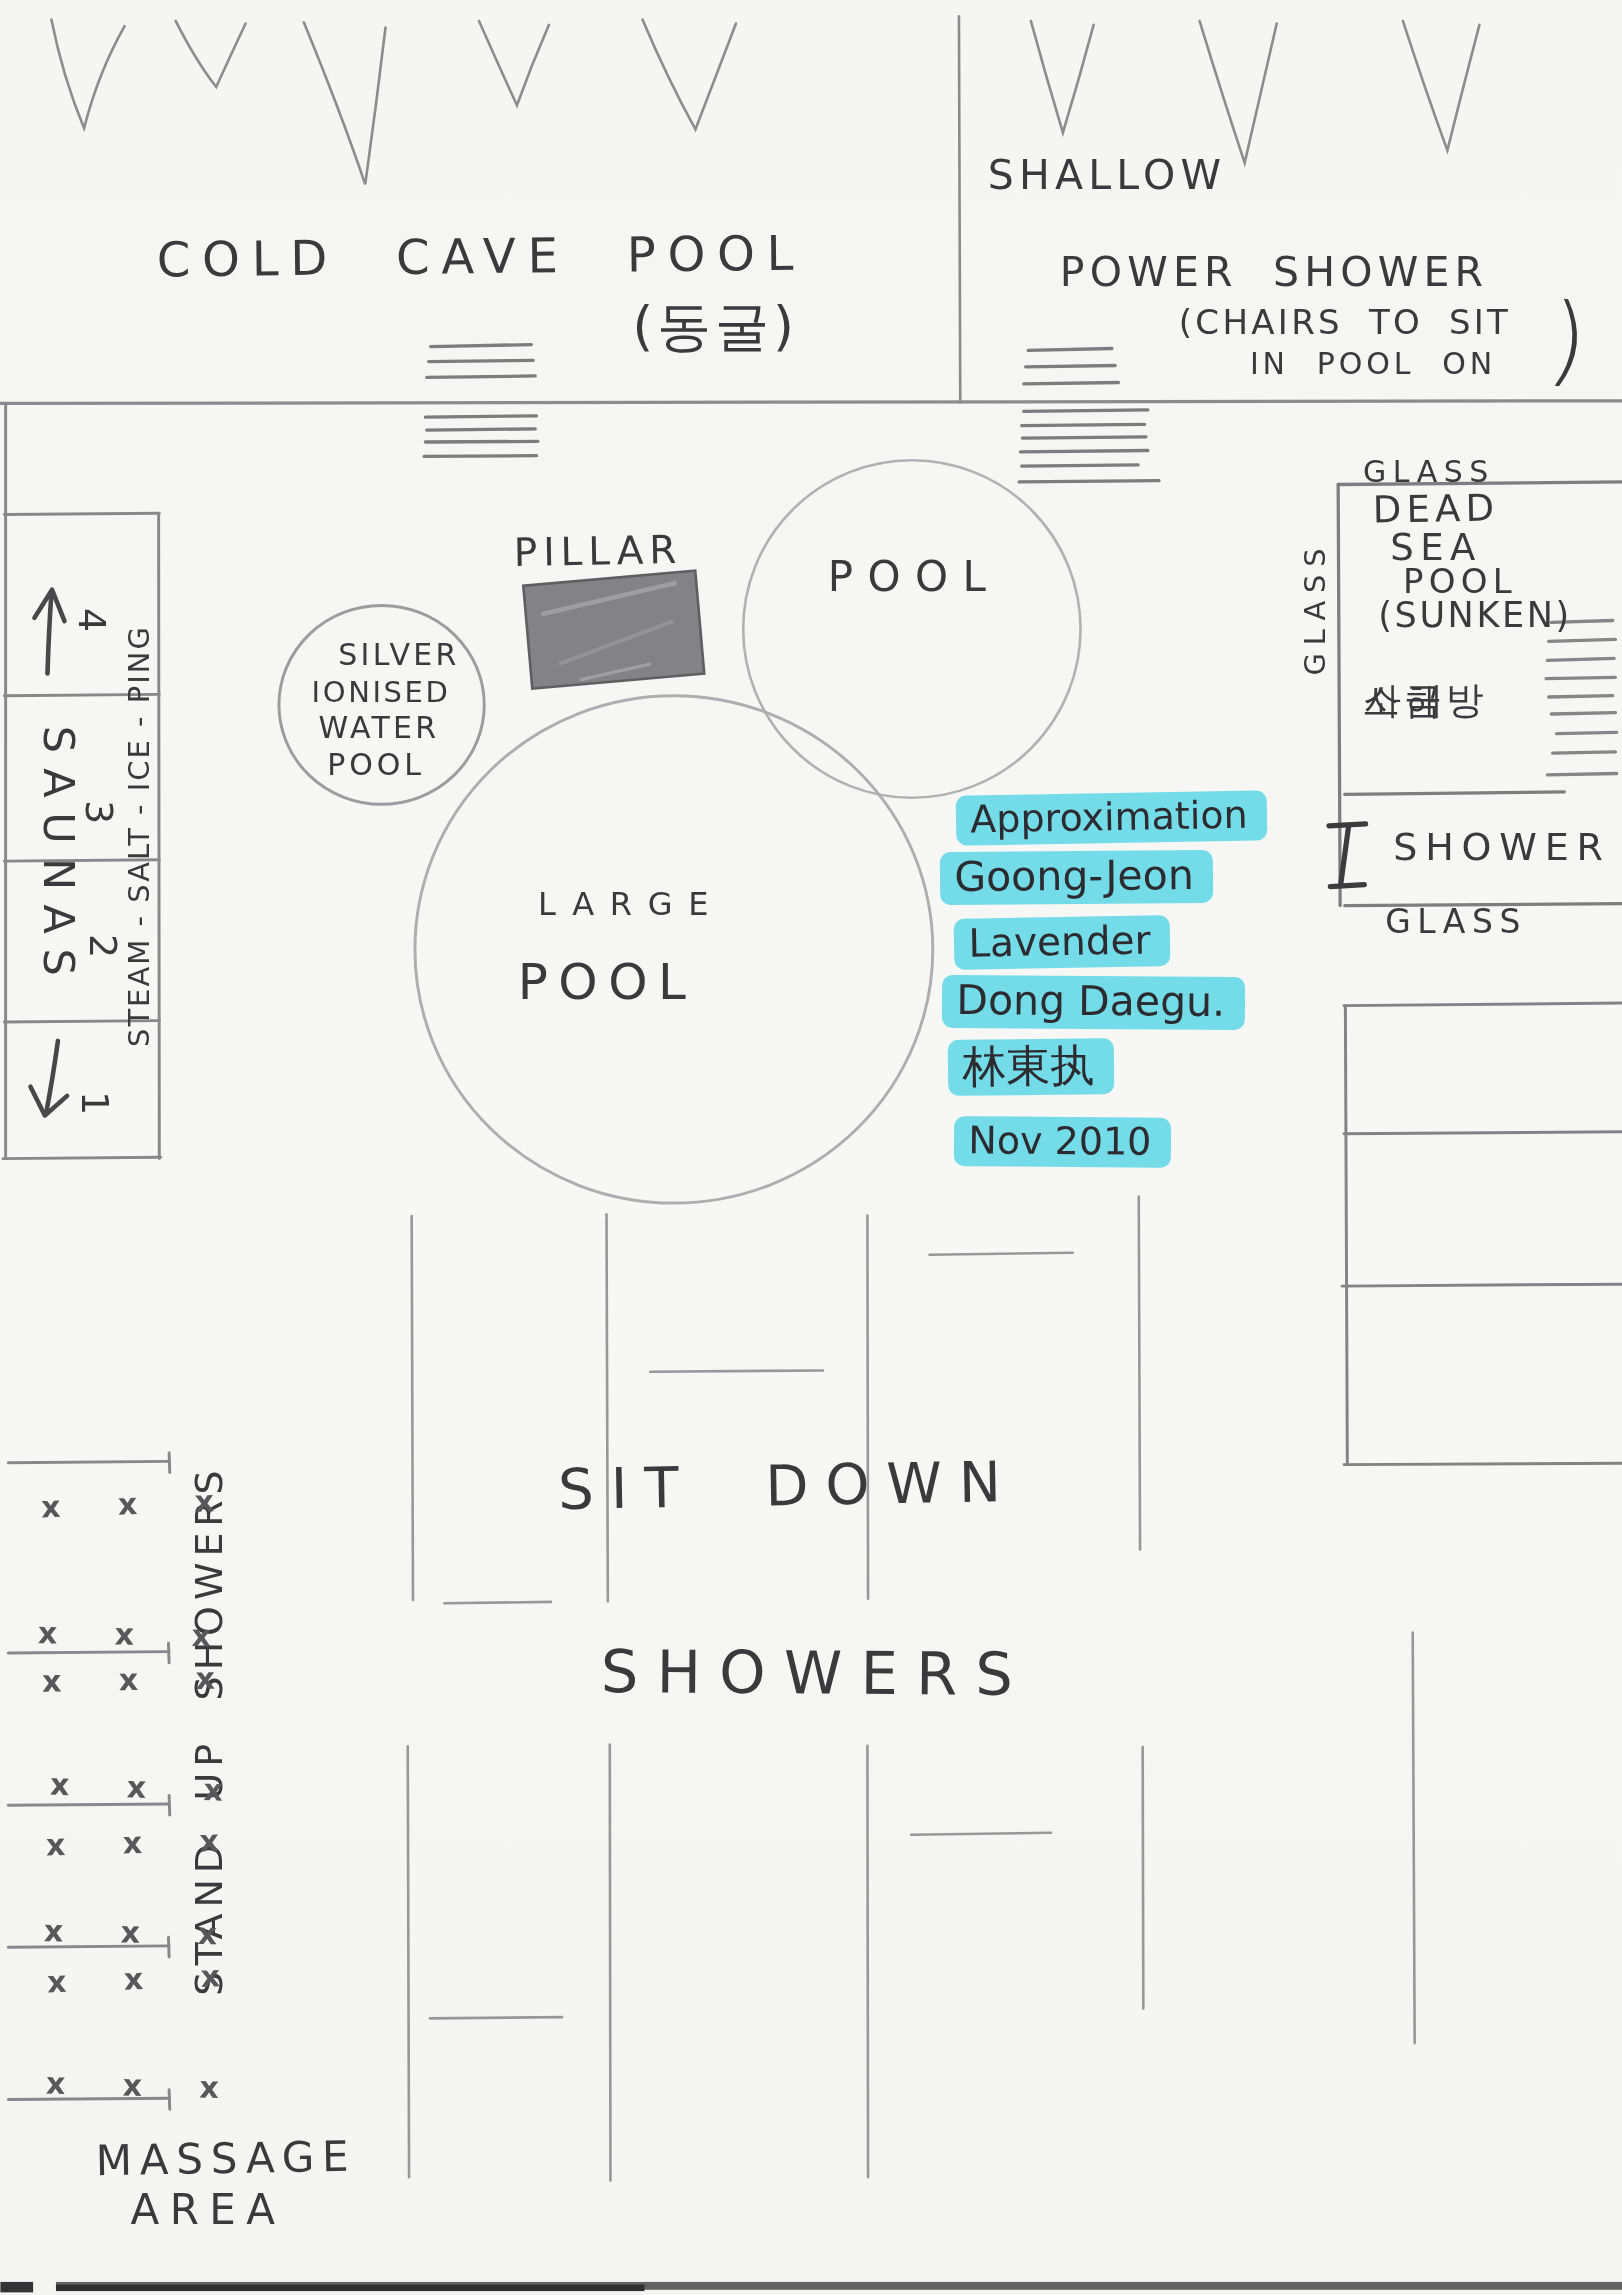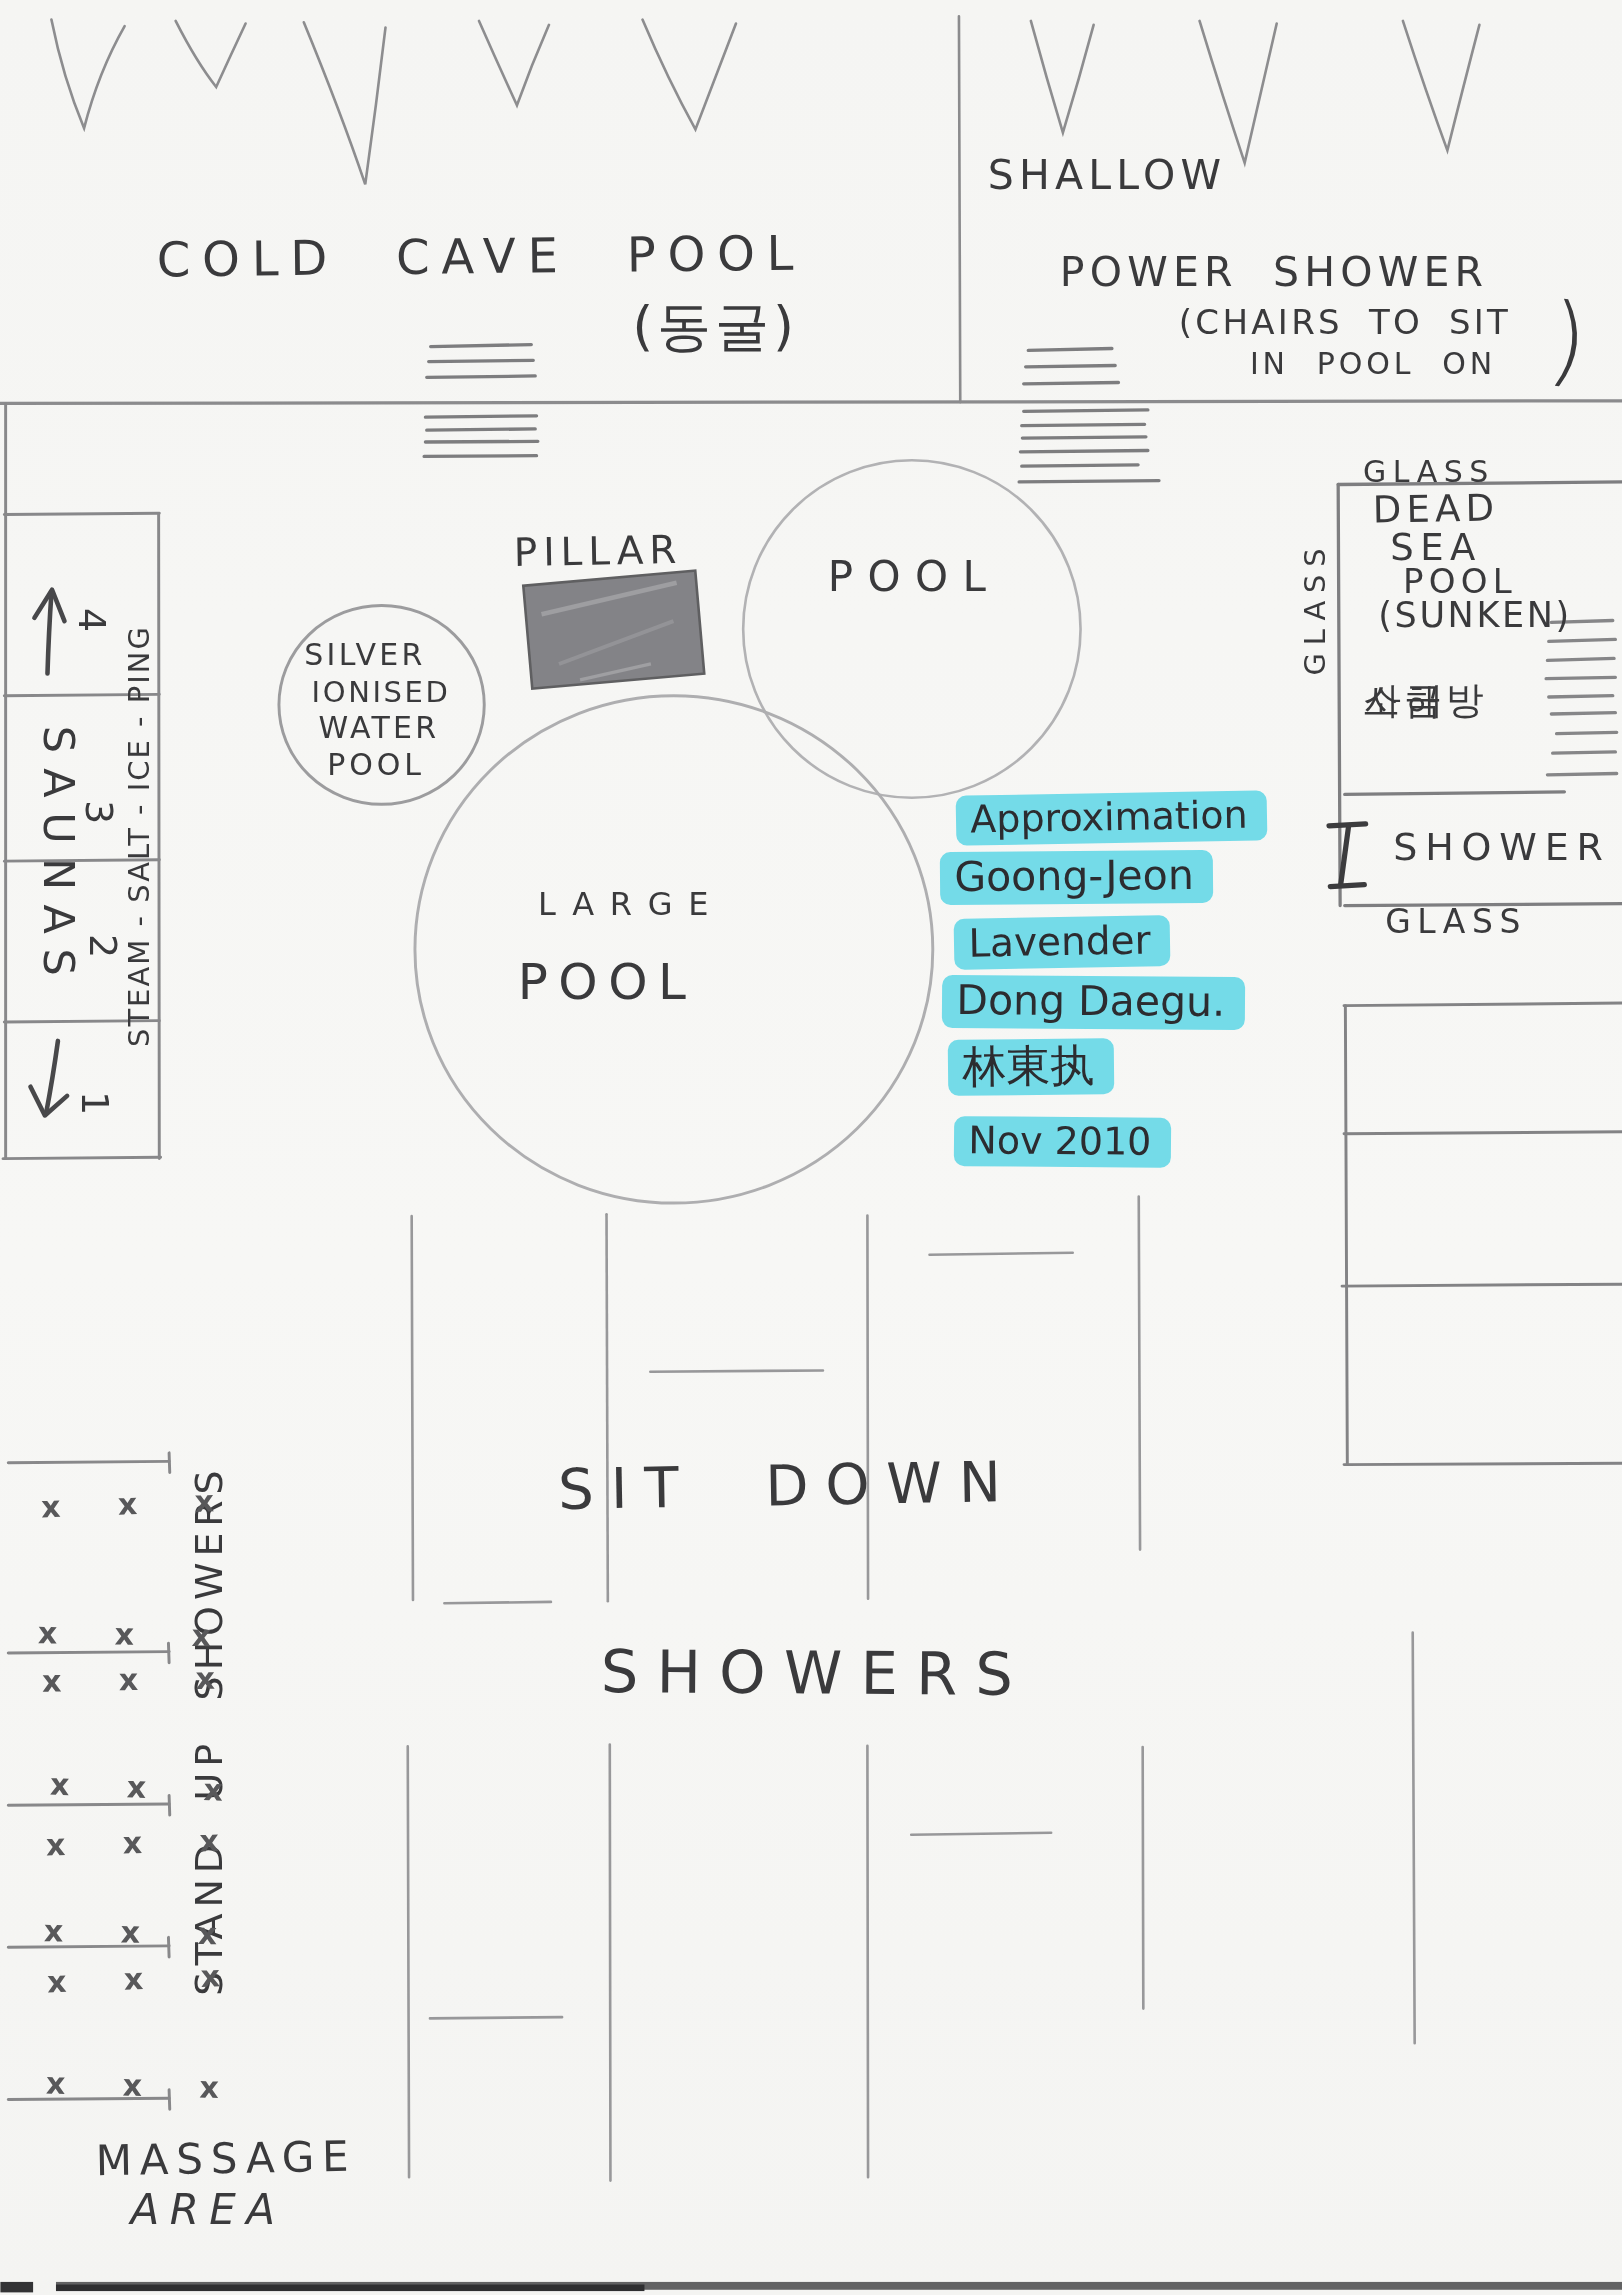--- a/index.html
+++ b/index.html
@@ -170,21 +170,21 @@
   <div class="lbl" style="left:1373px;top:364px;font-size:30px;letter-spacing:3.9px;word-spacing:14.4px;">IN POOL ON</div>
   <div class="lbl" style="left:1568px;top:340px;font-size:98px;font-weight:200;transform:translate(-50%,-50%) rotate(6deg);">)</div>
 
   <div class="lbl rot90" style="left:58px;top:858px;font-size:43px;letter-spacing:14.4px;">SAUNAS</div>
   <div class="lbl rot90" style="left:92px;top:620px;font-size:38px;">4</div>
   <div class="lbl rot90" style="left:99px;top:812px;font-size:38px;">3</div>
   <div class="lbl rot90" style="left:103px;top:946px;font-size:38px;">2</div>
   <div class="lbl rot90" style="left:95px;top:1103px;font-size:38px;">1</div>
   <div class="lbl rotm90" style="left:139px;top:836px;font-size:29px;letter-spacing:2px;">STEAM - SALT - ICE - PING</div>
 
-  <div class="lbl" style="left:365px;top:655px;font-size:30px;letter-spacing:3.3px;">SILVER</div>
+  <div class="lbl" style="left:399px;top:655px;font-size:30px;letter-spacing:3.3px;">SILVER</div>
   <div class="lbl" style="left:381px;top:692px;font-size:29px;letter-spacing:2.6px;">IONISED</div>
   <div class="lbl" style="left:379px;top:728px;font-size:30px;letter-spacing:3.3px;">WATER</div>
   <div class="lbl" style="left:376px;top:765px;font-size:30px;letter-spacing:3.9px;">POOL</div>
 
   <div class="lbl" style="left:598px;top:551px;font-size:39px;letter-spacing:5.9px;transform:translate(-50%,-50%) rotate(-1deg);">PILLAR</div>
   <div class="lbl" style="left:914px;top:577px;font-size:42px;letter-spacing:14.4px;">POOL</div>
   <div class="lbl" style="left:631px;top:904px;font-size:32px;letter-spacing:15.7px;">LARGE</div>
   <div class="lbl" style="left:607px;top:982px;font-size:50px;letter-spacing:10.5px;">POOL</div>
 
   <div class="lbl la" style="left:956px;top:793px;font-size:38px;transform:rotate(-1deg);">
@@ -211,21 +211,21 @@
 
   <div class="lbl" style="left:1502px;top:847px;font-size:38px;letter-spacing:7.8px;">SHOWER</div>
   <div class="lbl" style="left:1456px;top:921px;font-size:33px;letter-spacing:6.5px;">GLASS</div>
 
   <div class="lbl" style="left:788px;top:1486px;font-size:56px;letter-spacing:17px;word-spacing:35px;transform:translate(-50%,-50%) rotate(-1deg);">SIT DOWN</div>
   <div class="lbl" style="left:816px;top:1673px;font-size:59px;letter-spacing:18.3px;transform:translate(-50%,-50%) rotate(0.4deg);">SHOWERS</div>
 
   <div class="lbl rotm90" style="left:209px;top:1730px;font-size:38px;letter-spacing:5.9px;word-spacing:19.6px;">STAND UP SHOWERS</div>
 
   <div class="lbl" style="left:226px;top:2159px;font-size:42px;letter-spacing:7.8px;transform:translate(-50%,-50%) rotate(-1deg);">MASSAGE</div>
-  <div class="lbl" style="left:208px;top:2210px;font-size:42px;letter-spacing:10.5px;font-style:italic;">AREA</div>
+  <div class="lbl" style="left:208px;top:2210px;font-size:42px;letter-spacing:10.5px;">AREA</div>
 
   <div class="xrow" style="left:41px;top:1486px;transform:rotate(-2deg);">x x x</div>
   <div class="xrow" style="left:38px;top:1617px;transform:rotate(1deg);">x x x</div>
   <div class="xrow" style="left:42px;top:1662px;transform:rotate(-1deg);">x x x</div>
   <div class="xrow" style="left:50px;top:1770px;transform:rotate(2deg);">x x x</div>
   <div class="xrow" style="left:46px;top:1825px;transform:rotate(-1.5deg);">x x x</div>
   <div class="xrow" style="left:44px;top:1915px;transform:rotate(1deg);">x x x</div>
   <div class="xrow" style="left:47px;top:1961px;transform:rotate(-2deg);">x x x</div>
   <div class="xrow" style="left:46px;top:2068px;transform:rotate(1.5deg);">x x x</div>
 

